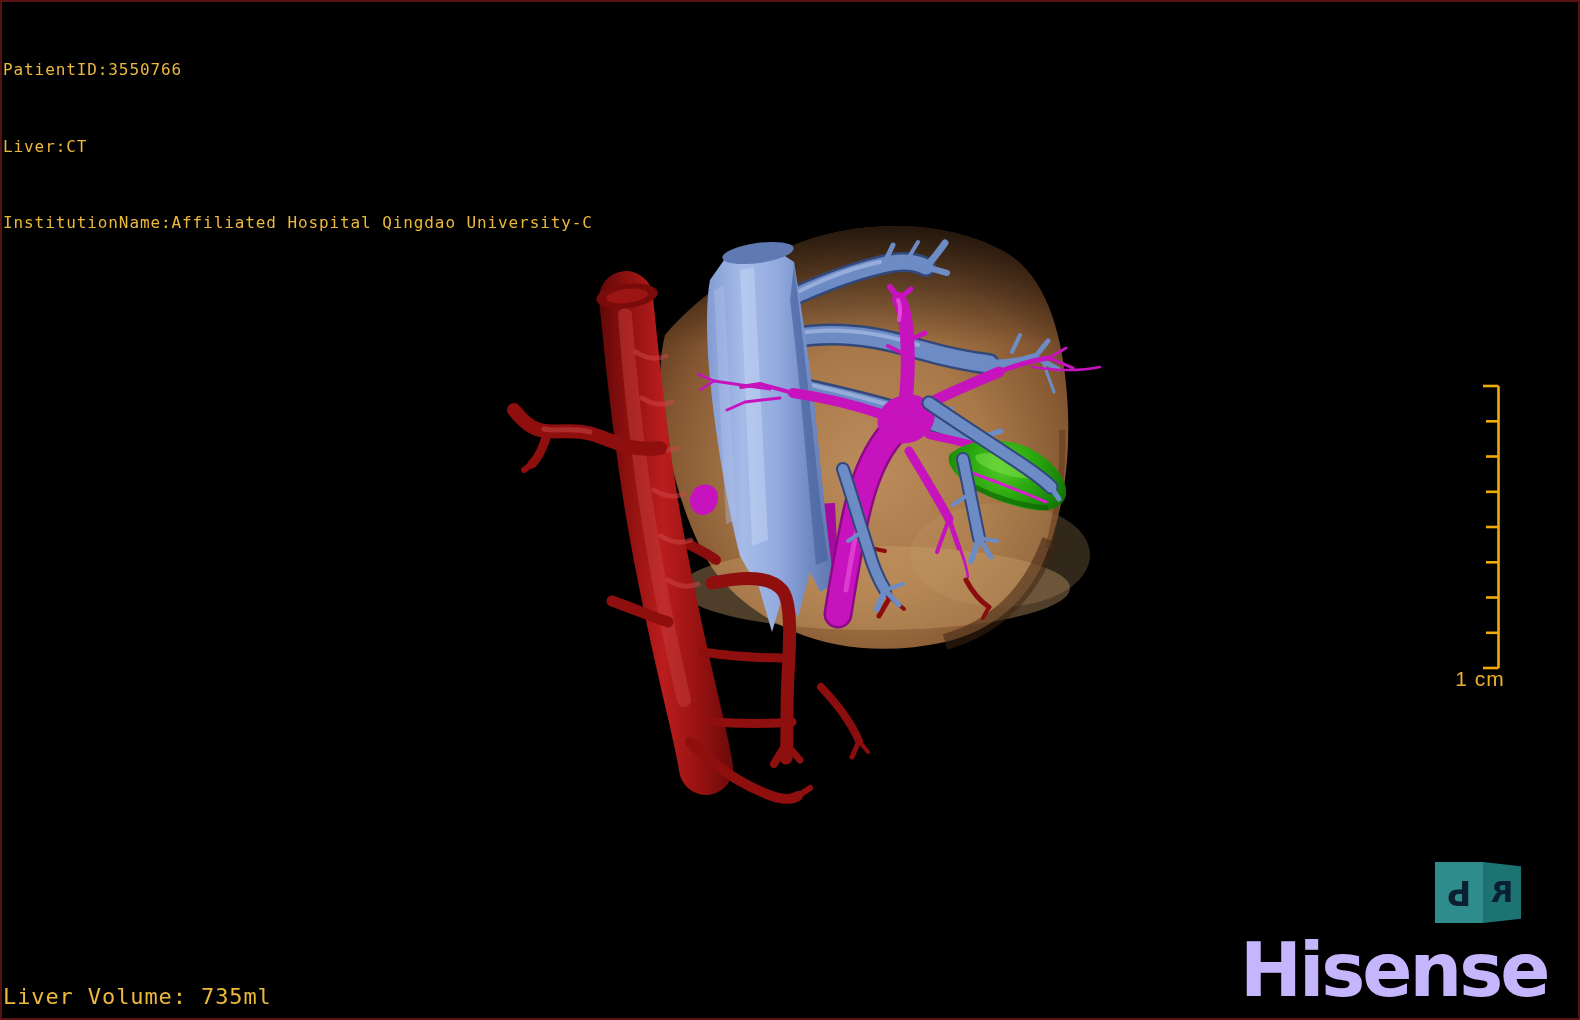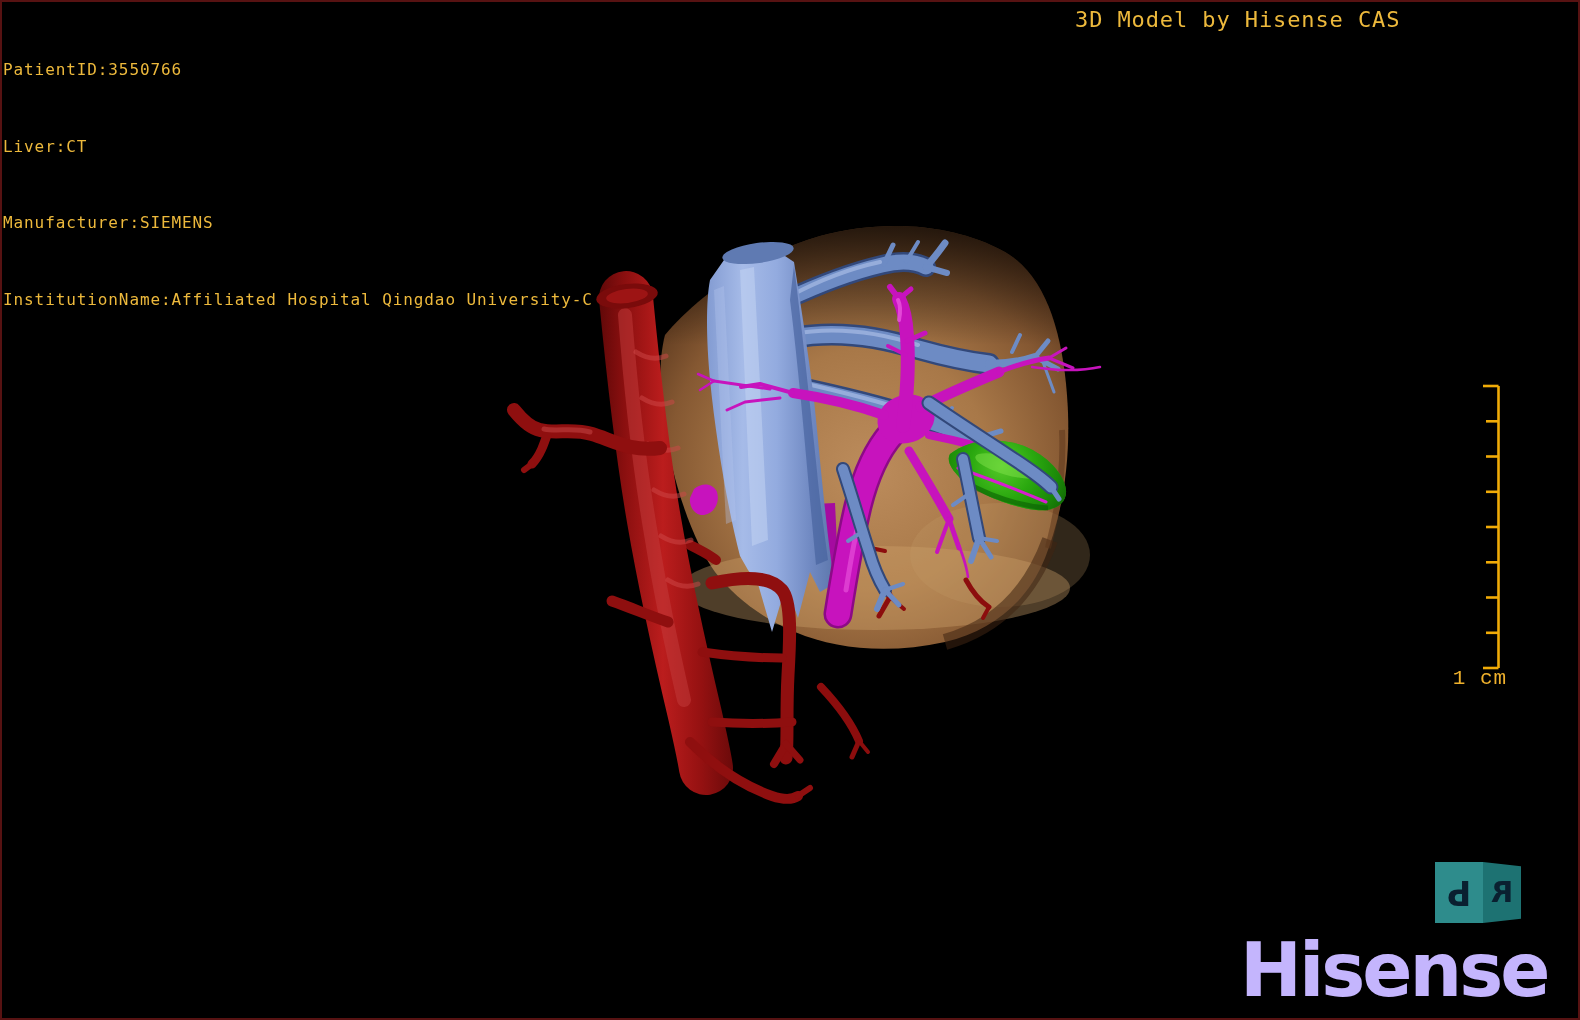--- a/index.html
+++ b/index.html
@@ -8,21 +8,21 @@
   .frame{position:absolute;inset:0;border:2px solid #571212;box-sizing:border-box;
          pointer-events:none;z-index:60;}
   .ann{color:#edb93c;}
   .patient{position:absolute;left:3px;top:6px;font-size:16px;line-height:25.5px;
            letter-spacing:0.9px;white-space:pre;z-index:40;}
   .title{position:absolute;left:1075px;top:7px;font-size:22px;letter-spacing:0.9px;z-index:40;}
   .volume{position:absolute;left:3px;top:984px;font-size:22px;letter-spacing:0.9px;z-index:40;}
   .model{position:absolute;left:0;top:0;z-index:10;}
   .scalebar{position:absolute;left:1470px;top:380px;z-index:40;}
   .scalelabel{position:absolute;left:1446px;top:667px;width:68px;text-align:center;
-              font-family:Liberation Mono, monospace;font-size:21px;
+              font-family:Liberation Sans, sans-serif;font-size:21px;
               color:#eeb02c;letter-spacing:1px;z-index:40;}
   .cube{position:absolute;left:1435px;top:862px;width:86px;height:61px;display:flex;
         cursor:pointer;z-index:40;}
   .cube .face-l{width:48px;background:#2e8c8c;display:flex;align-items:center;justify-content:center;}
   .cube .face-r{width:38px;background:#1d7272;display:flex;align-items:center;justify-content:center;
                 clip-path:polygon(0 0,100% 7%,100% 93%,0 100%);}
   .cube span{font-family:"DejaVu Sans","Liberation Sans",sans-serif;font-weight:bold;
              font-size:33px;color:#0a2030;line-height:1;}
   .face-l span{transform:rotate(180deg);}
   .face-r span{transform:scaleX(-1);font-size:29px;}
@@ -241,26 +241,25 @@
         <path d="M 690 742 C 716 768 744 786 772 796 C 784 800 792 800 798 796" stroke-width="10"></path>
         <path d="M 798 796 L 810 788" stroke-width="6"></path>
       </g>
       <path d="M 590 432 C 572 427 558 432 544 429" stroke="#c04040" stroke-width="5" opacity="0.6"></path>
     </g>
   </svg>
 
   <div class="patient ann">
     <div>PatientID:3550766</div>
     <div>Liver:CT</div>
-    <div>Manufacturer:SIEMENS</div>
     <div>InstitutionName:Affiliated Hospital Qingdao University-C</div>
   </div>
 
-  <div class="title ann">3D Model by Hisense CAS</div>
-
+
+  <div class="volume ann">Liver Volume: 735ml</div>
 
   <svg class="scalebar" width="36" height="296" viewBox="0 0 36 296">
     <g stroke="#f0ab07" stroke-width="2.6">
       <line x1="28.5" y1="6" x2="28.5" y2="288"></line>
       <line x1="13" y1="6" x2="28.5" y2="6"></line>
       <line x1="13" y1="288" x2="28.5" y2="288"></line>
       <line x1="16" y1="41.3" x2="28.5" y2="41.3"></line>
       <line x1="16" y1="76.5" x2="28.5" y2="76.5"></line>
       <line x1="16" y1="111.8" x2="28.5" y2="111.8"></line>
       <line x1="16" y1="147" x2="28.5" y2="147"></line>

